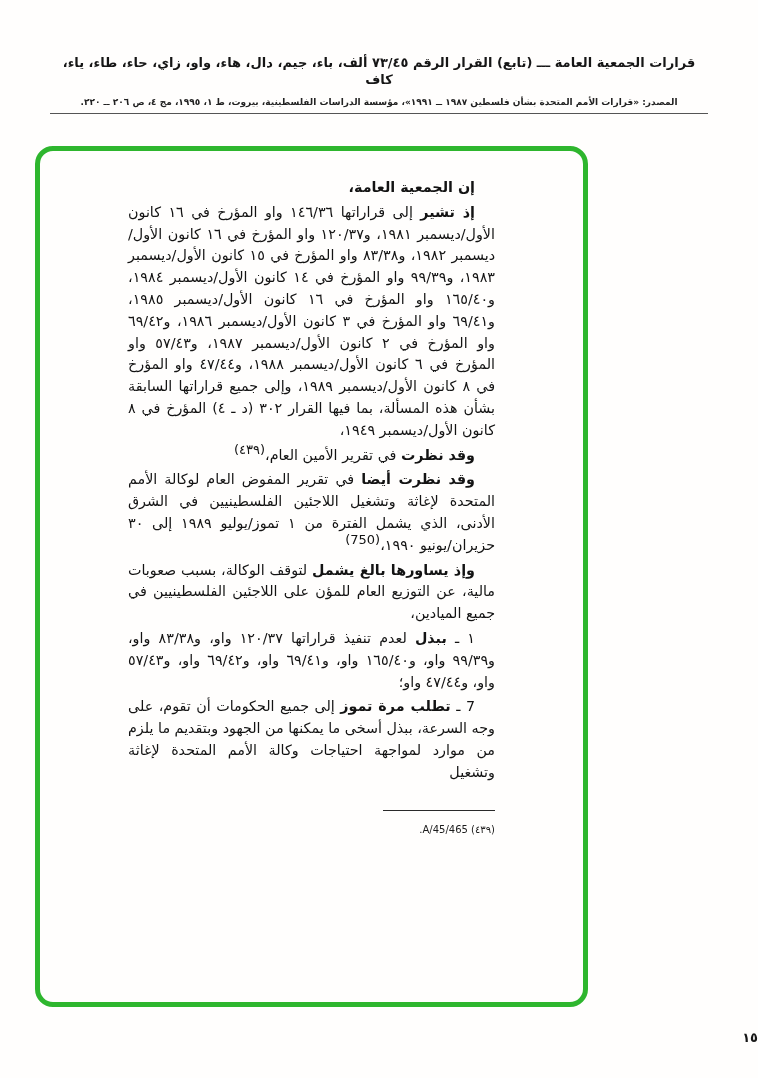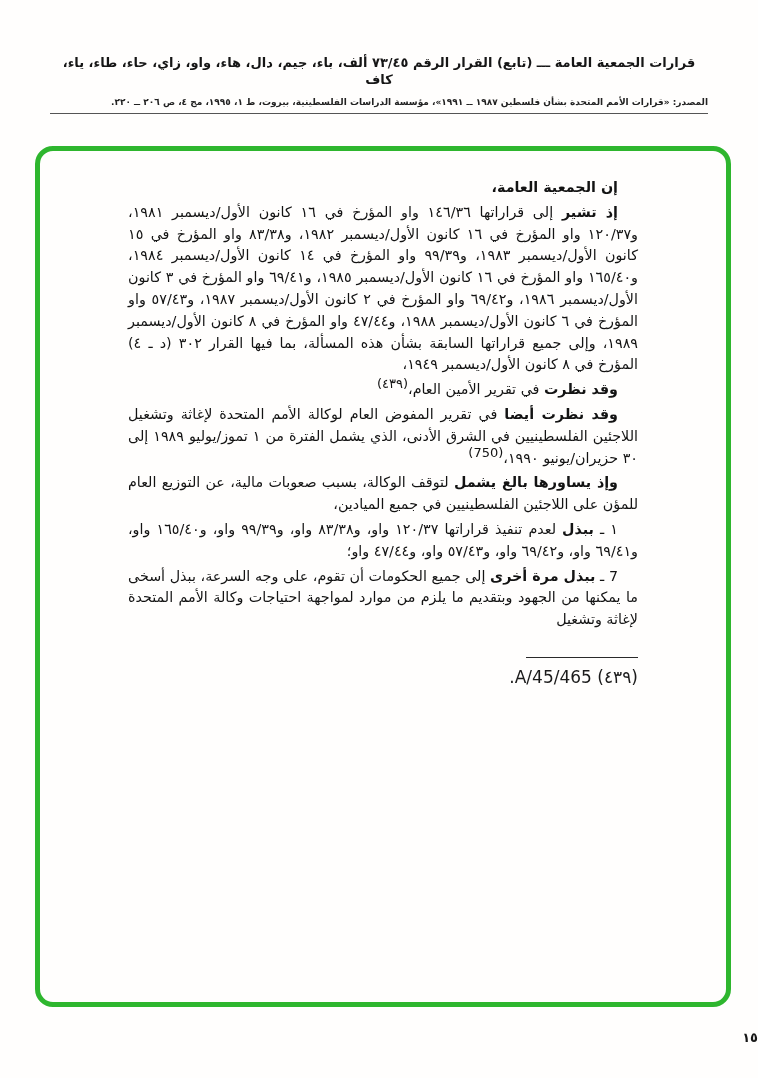--- a/index.html
+++ b/index.html
@@ -6,46 +6,46 @@
   html,body { background:#ffffff; }
   body {
     width:758px; height:1078px; position:relative;
     font-family:"DejaVu Sans", sans-serif; color:#161616;
   }
   .page { position:absolute; inset:0; overflow:hidden; background:#fffefd; }
 
   
   .header { position:absolute; top:54px; left:50px; right:50px; direction:rtl; }
   .header-title { font-size:13px; font-weight:bold; text-align:center; line-height:17px; }
-  .header-source { font-size:9px; font-weight:bold; text-align:right; margin-top:8px; line-height:12px; color:#222; }
+  .header-source { font-size:9px; font-weight:bold; text-align:center; margin-top:8px; line-height:12px; color:#222; }
   .header-rule { border-top:1px solid #555; margin-top:5px; }
 
   
   .green-box {
-    position:absolute; left:35px; top:146px; width:696px; height:861px;
+    position:absolute; left:35px; top:146px; width:553px; height:861px;
     border:5px solid #2eb62e; border-radius:18px; background:transparent;
   }
   .text-block {
     position:absolute; top:26px; left:88px; right:88px; bottom:18px;
     direction:rtl;
   }
 
   
   .para {
     font-size:14.3px; line-height:21.8px; text-align:justify;
     text-indent:20px; margin-bottom:3px; color:#131313;
   }
   .para .lead { font-weight:bold; }
   sup.ref { font-size:13px; line-height:0; }
 
   
   .footnotes { margin-top:26px; }
   .fn-divider { width:112px; border-top:1.5px solid #2a2a2a; margin-bottom:10px; }
   .footnote {
-    font-size:17px; line-height:18.5px; text-align:right;
+    font-size:10px; line-height:18.5px; text-align:right;
     padding-right:34px; text-indent:-34px; color:#1b1b1b;
   }
 
   
   .page-number {
     position:absolute; top:1030px; left:0; right:0;
     text-align:right; font-size:13px; font-weight:bold;
   }
 </style>
 </head>
@@ -61,21 +61,21 @@
 
   <div class="green-box" style="border-color: rgb(46, 182, 46);">
     <div class="text-block">
       <div id="paragraphs">
           <p class="para"><b class="lead">إن الجمعية العامة،</b></p>
           <p class="para"><b class="lead">إذ تشير</b> إلى قراراتها ١٤٦/٣٦ واو المؤرخ في ١٦ كانون الأول/ديسمبر ١٩٨١، و١٢٠/٣٧ واو المؤرخ في ١٦ كانون الأول/ديسمبر ١٩٨٢، و٨٣/٣٨ واو المؤرخ في ١٥ كانون الأول/ديسمبر ١٩٨٣، و٩٩/٣٩ واو المؤرخ في ١٤ كانون الأول/ديسمبر ١٩٨٤، و١٦٥/٤٠ واو المؤرخ في ١٦ كانون الأول/ديسمبر ١٩٨٥، و٦٩/٤١ واو المؤرخ في ٣ كانون الأول/ديسمبر ١٩٨٦، و٦٩/٤٢ واو المؤرخ في ٢ كانون الأول/ديسمبر ١٩٨٧، و٥٧/٤٣ واو المؤرخ في ٦ كانون الأول/ديسمبر ١٩٨٨، و٤٧/٤٤ واو المؤرخ في ٨ كانون الأول/ديسمبر ١٩٨٩، وإلى جميع قراراتها السابقة بشأن هذه المسألة، بما فيها القرار ٣٠٢ (د ـ ٤) المؤرخ في ٨ كانون الأول/ديسمبر ١٩٤٩،</p>
           <p class="para"><b class="lead">وقد نظرت</b> في تقرير الأمين العام،<sup class="ref">(٤٣٩)</sup></p>
           <p class="para"><b class="lead">وقد نظرت أيضا</b> في تقرير المفوض العام لوكالة الأمم المتحدة لإغاثة وتشغيل اللاجئين الفلسطينيين في الشرق الأدنى، الذي يشمل الفترة من ١ تموز/يوليو ١٩٨٩ إلى ٣٠ حزيران/يونيو ١٩٩٠،<sup class="ref">(750)</sup></p>
           <p class="para"><b class="lead">وإذ يساورها بالغ يشمل</b> لتوقف الوكالة، بسبب صعوبات مالية، عن التوزيع العام للمؤن على اللاجئين الفلسطينيين في جميع الميادين،</p>
           <p class="para"><span>١ ـ </span><b class="lead">ببذل</b> لعدم تنفيذ قراراتها ١٢٠/٣٧ واو، و٨٣/٣٨ واو، و٩٩/٣٩ واو، و١٦٥/٤٠ واو، و٦٩/٤١ واو، و٦٩/٤٢ واو، و٥٧/٤٣ واو، و٤٧/٤٤ واو؛</p>
-          <p class="para"><span>7 ـ </span><b class="lead">ببذل مرة أخرى</b> إلى جميع الحكومات أن تقوم، على وجه السرعة، ببذل أسخى ما يمكنها من الجهود وبتقديم ما يلزم من موارد لمواجهة احتياجات وكالة الأمم المتحدة لإغاثة وتشغيل</p>
+          <p class="para"><span>7 ـ </span><b class="lead">تطلب مرة تموز</b> إلى جميع الحكومات أن تقوم، على وجه السرعة، ببذل أسخى ما يمكنها من الجهود وبتقديم ما يلزم من موارد لمواجهة احتياجات وكالة الأمم المتحدة لإغاثة وتشغيل</p>
         </div>
 
       <div class="footnotes">
         <div class="fn-divider"></div>
         <div id="footnotes">
             <div class="footnote">(٤٣٩) A/45/465.</div>
           </div>
       </div>
     </div>
   </div>

